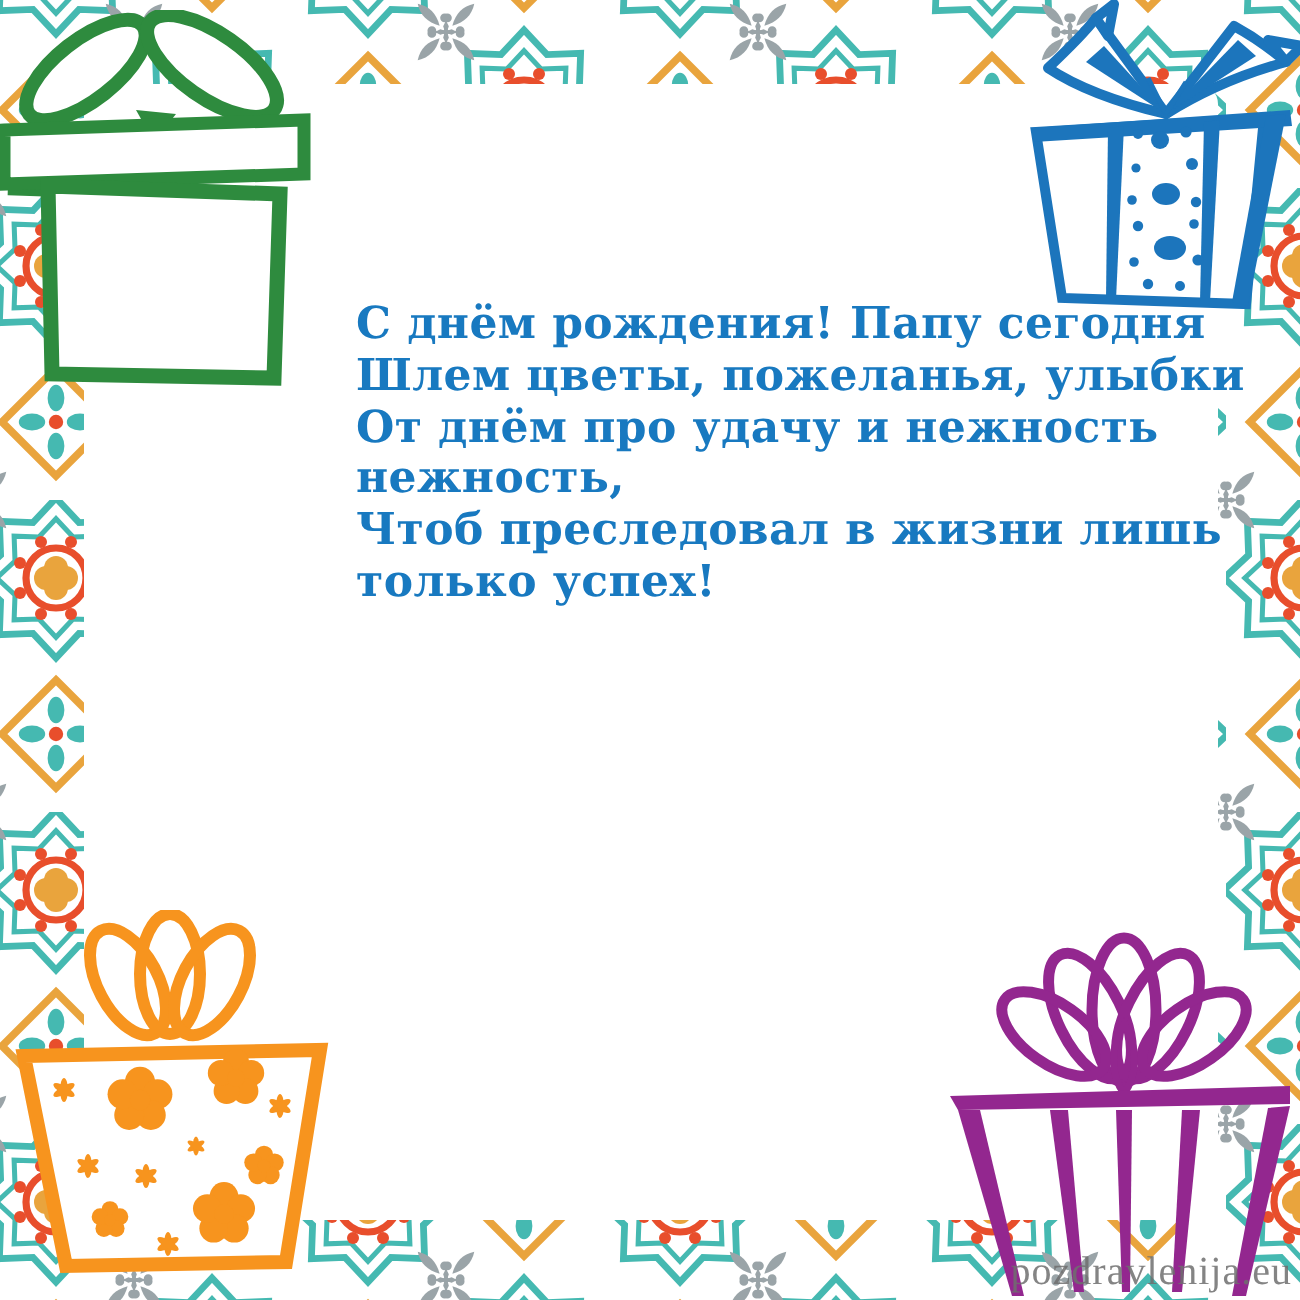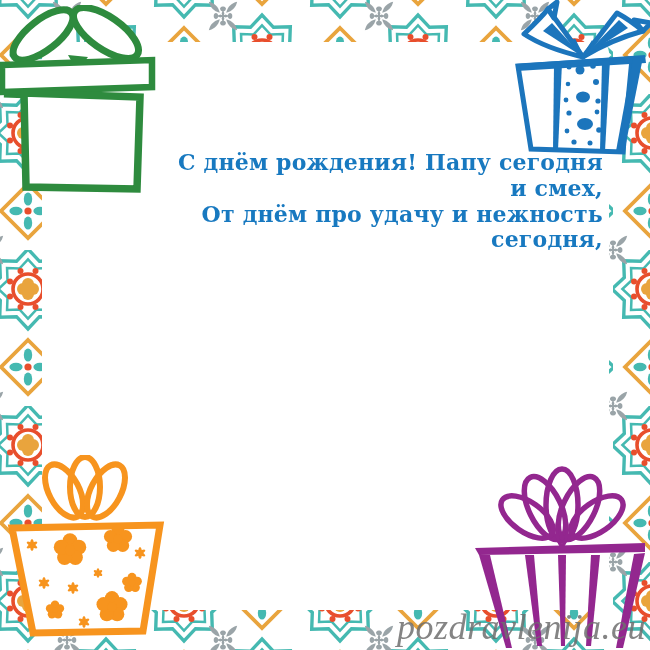--- a/index.html
+++ b/index.html
@@ -1,41 +1,41 @@
 <!DOCTYPE html>
 <html style="--text-blue: #1879c0; --gift-green: #2e8b3e; --gift-blue: #1c75bc; --gift-orange: #f7941e; --gift-purple: #93278f; --tile-teal: #45b9b1; --tile-red: #e84e2c; --tile-gold: #e9a43d; --tile-gray: #9aa4a8; --watermark-gray: #6f6f6f; --panel-white: #ffffff;"><head>
 <meta charset="utf-8">
 <style>
   html,body{margin:0;padding:0;}
   body{
     width:650px;height:650px;overflow:hidden;
     font-family:"DejaVu Serif","Liberation Serif",serif;
     background:#fff;
   }
-  .canvas{position:relative;width:650px;height:650px;background:#fff;text-align:right;}
+  .canvas{position:relative;width:650px;height:650px;background:#fff;}
   .bg-pattern{position:absolute;left:0;top:0;width:650px;height:650px;z-index:0;}
   .inner-panel{
     position:absolute;left:42px;top:42px;right:41px;bottom:40px;
     background:#fff;border-radius:10px;z-index:1;
   }
   .gift{position:absolute;z-index:2;}
   .gift-green{left:0;top:5px;}
   .gift-blue{left:505px;top:0;}
   .gift-orange{left:0;top:455px;}
   .gift-purple{left:465px;top:460px;}
   .greeting{
     position:absolute;left:178px;top:150px;z-index:3;
     color:var(--text-blue,#1879c0);
     font-size:22px;font-weight:600;line-height:25.8px;
     letter-spacing:0.2px;white-space:nowrap;
   }
   .watermark{
     position:absolute;right:4px;bottom:2px;z-index:4;
     font-family:"Liberation Serif","DejaVu Serif",serif;
-    font-style:italic;font-size:36px;
+    font-size:20px;
     color:var(--watermark-gray,#6f6f6f);opacity:0.85;
     letter-spacing:0.5px;
   }
 </style>
 </head>
 <body>
 
 <div class="canvas">
 
   <svg class="bg-pattern" width="650" height="650" viewBox="0 0 650 650" aria-hidden="true">
@@ -199,20 +199,22 @@
       <polygon points="14,95 25,95 47,188 41,188"></polygon>
       <polygon points="60,95 69,95 77,186 72,186"></polygon>
       <polygon points="93,95 101,95 100,186 96,186"></polygon>
       <polygon points="126,95 135,95 126,186 121,186"></polygon>
       <polygon points="169,94 180,93 158,188 151,188"></polygon>
     </g>
   </svg>
 
   <div class="greeting">
     <div>С днём рождения! Папу сегодня</div>
-    <div>и смех,</div>
+    <div>Шлем цветы, пожеланья, улыбки</div>
     <div>От днём про удачу и нежность</div>
-    <div>сегодня,</div>
+    <div>нежность,</div>
+    <div>Чтоб преследовал в жизни лишь</div>
+    <div>только успех!</div>
   </div>
 
   <div class="watermark">pozdravlenija.eu</div>
 
 </div>
 
 </body></html>

